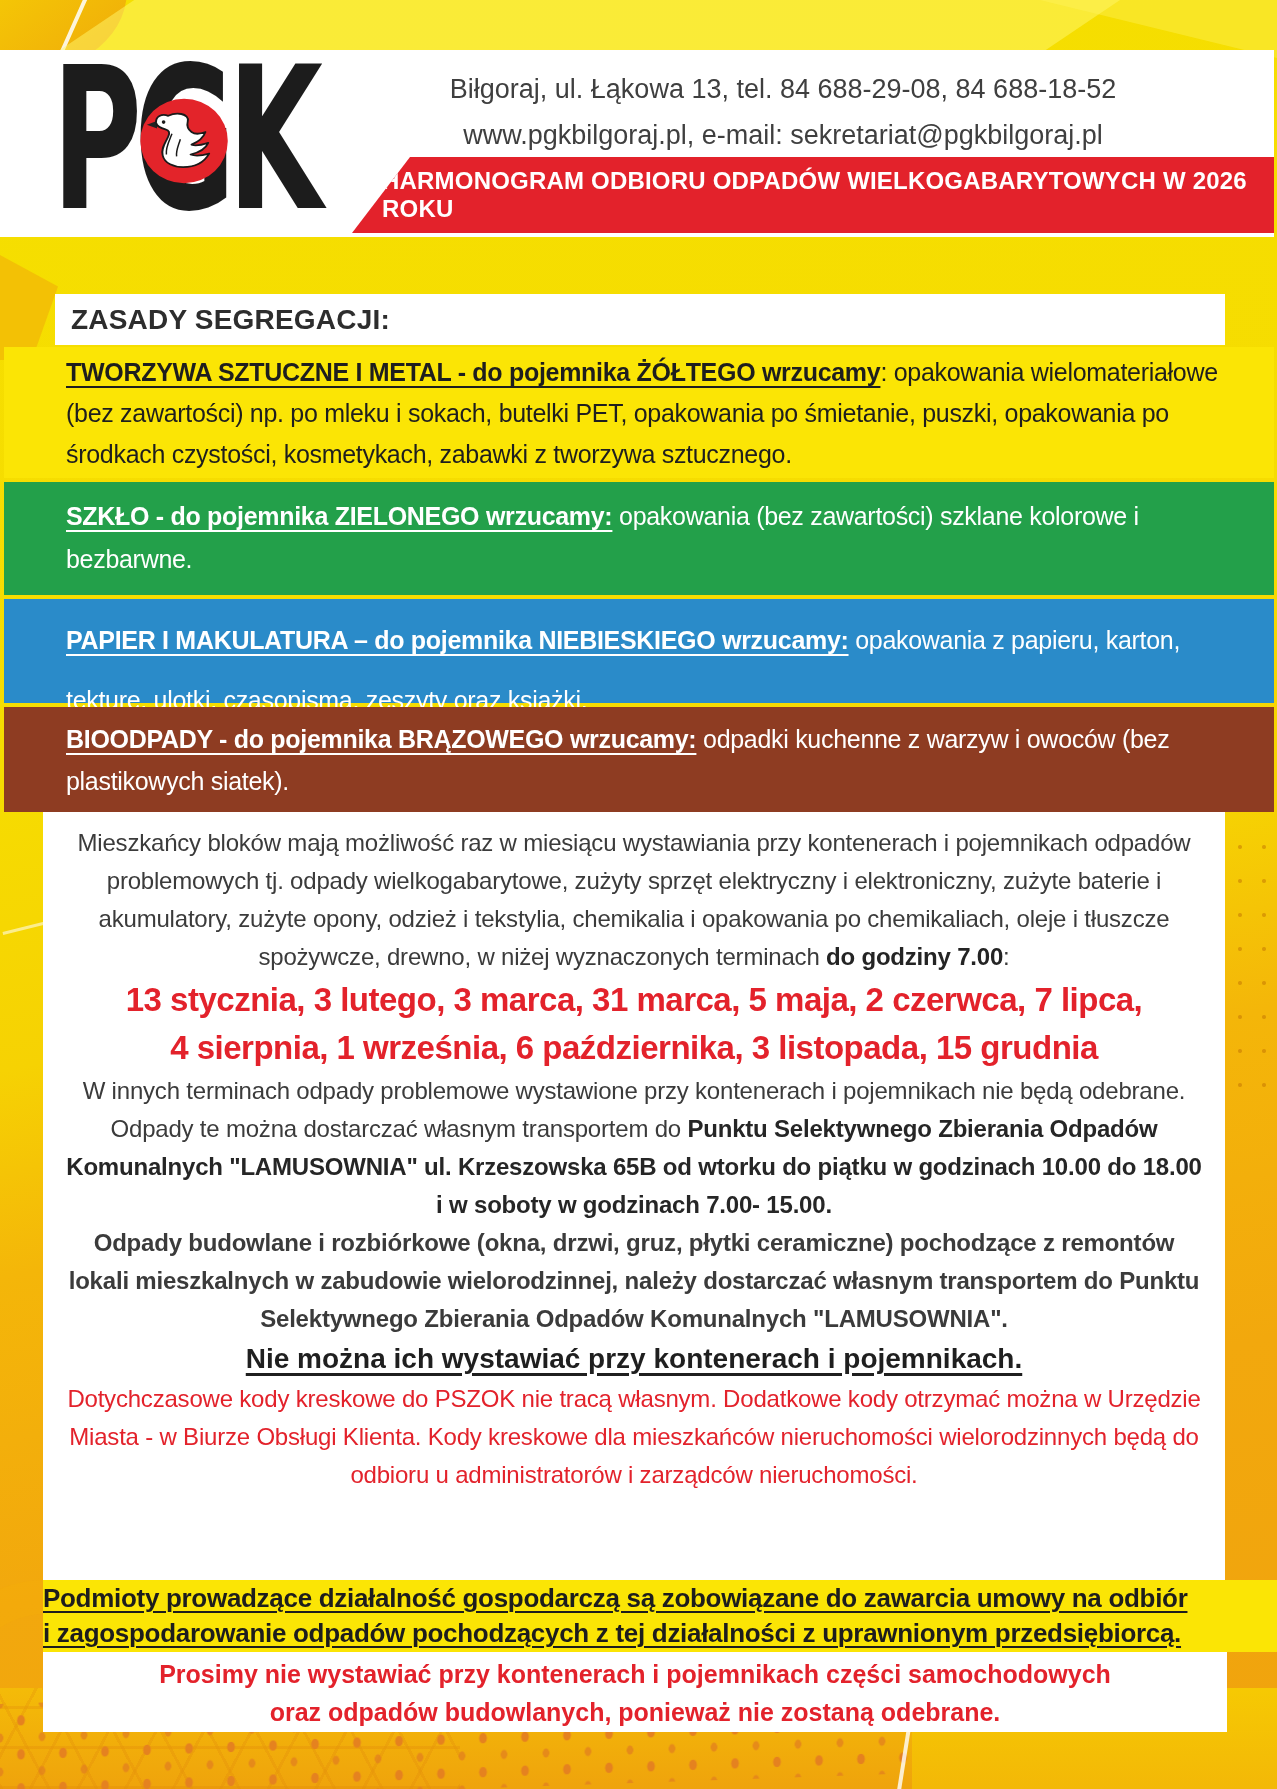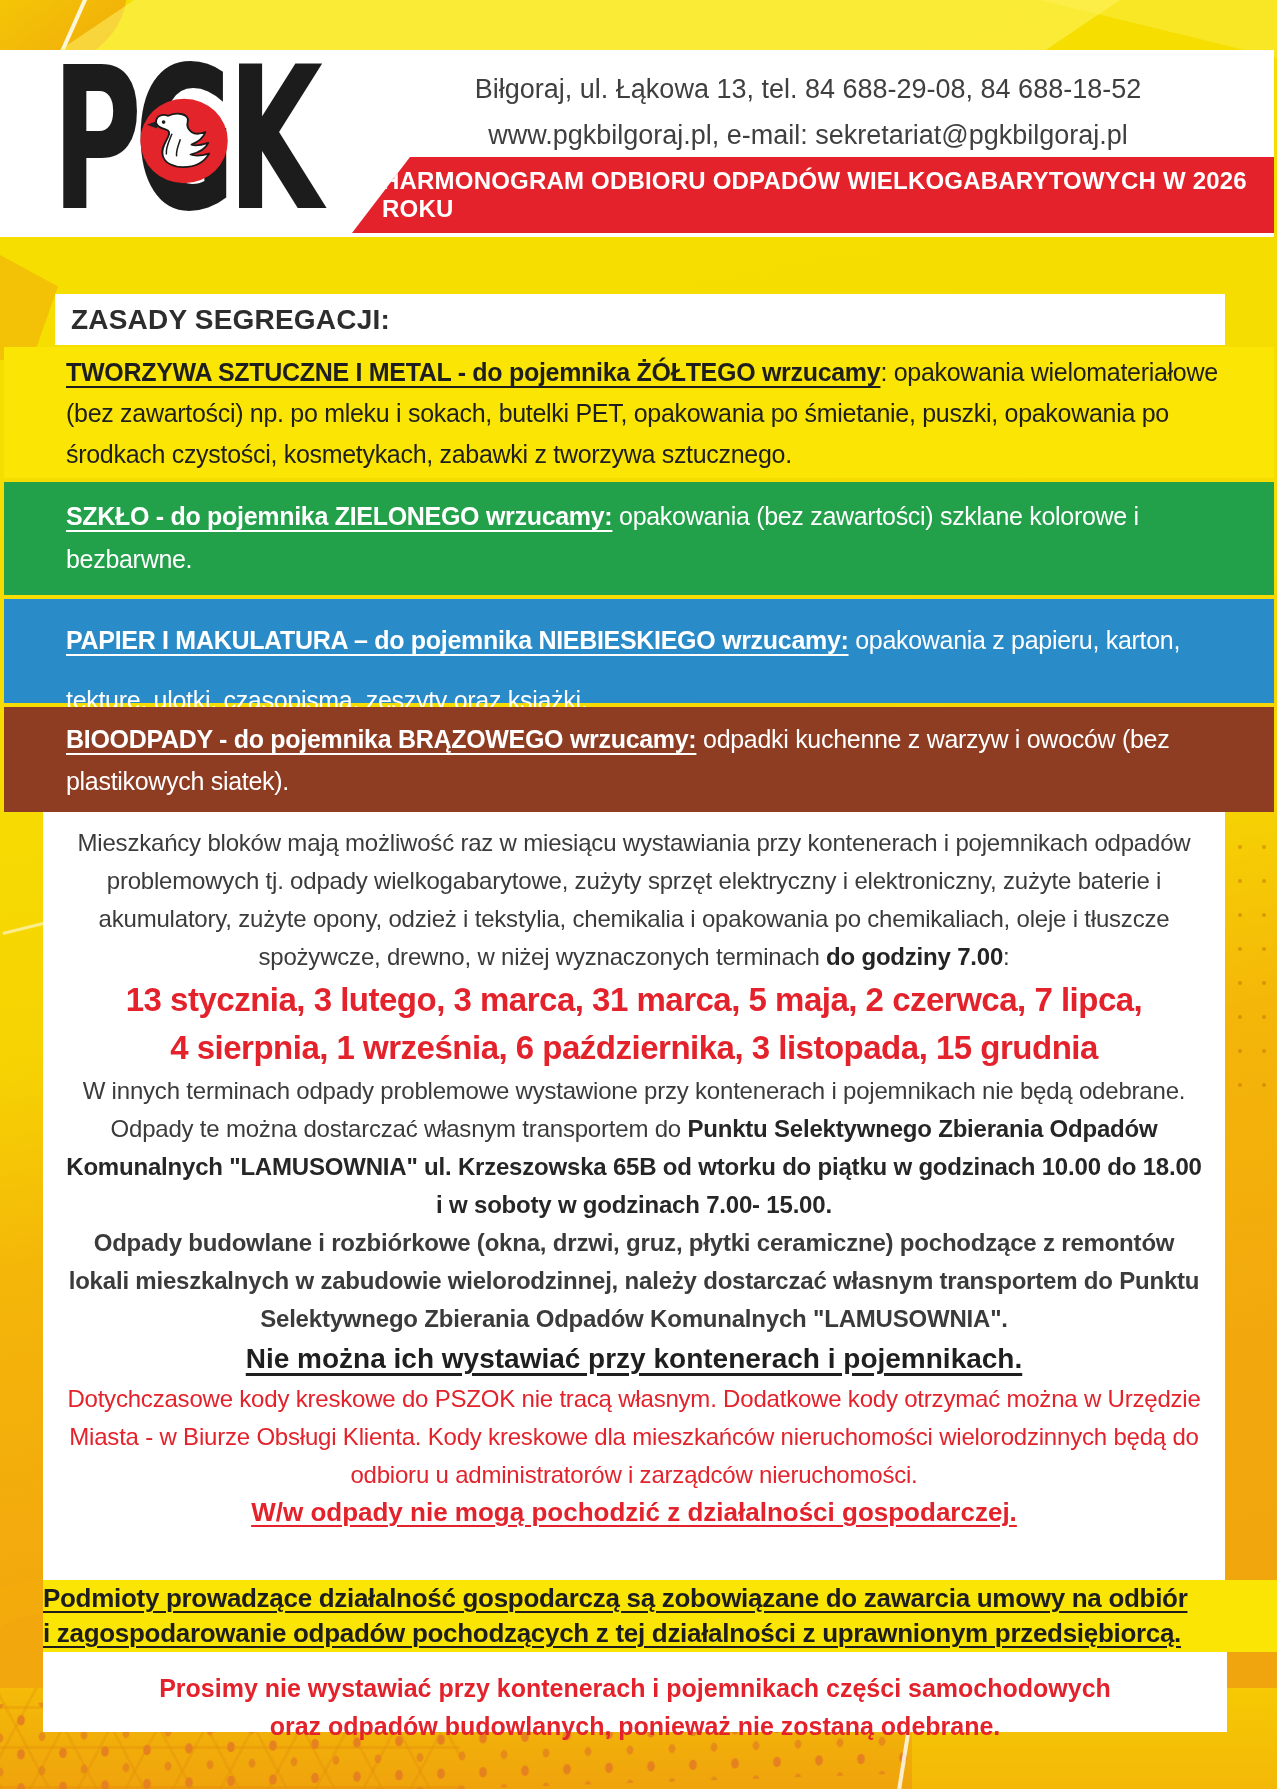--- a/index.html
+++ b/index.html
@@ -43,21 +43,21 @@
   .bg-bottom-gold{left:912px;top:1688px;width:365px;height:101px;
     background:linear-gradient(180deg,#f6c903,#f3b807);}
   
   .header{left:0;top:50px;width:1274px;height:187px;background:#ffffff;}
   .logo{left:52px;top:10px;height:160px;display:flex;align-items:flex-start;
     transform:scaleX(.62);transform-origin:left top;}
   .logo-letter{font-family:"DejaVu Sans",sans-serif;font-weight:900;font-size:198px;line-height:160px;
     color:#1c1c1c;letter-spacing:-12px;}
   .logo-g{position:relative;display:inline-block;}
   .swan-wrap{position:absolute;left:53%;top:52%;transform:translate(-50%,-50%);}
-  .contact{left:463px;top:16px;width:690px;text-align:center;color:#3f3f3f;
+  .contact{left:438px;top:16px;width:690px;text-align:center;color:#3f3f3f;
     font-size:27px;line-height:46px;}
   .banner{left:352px;top:107px;width:922px;height:76px;background:var(--red,#e3222b);
     clip-path:polygon(58px 0,100% 0,100% 100%,0 100%);
     display:flex;align-items:center;justify-content:center;padding-left:30px;box-sizing:border-box;}
   .banner span{color:#fff;font-weight:700;font-size:24px;letter-spacing:.2px;}
   
   .zasady{left:55px;top:294px;width:1170px;height:51px;background:#ffffff;
     display:flex;align-items:center;padding-left:16px;box-sizing:border-box;
     font-weight:700;font-size:28px;color:#2d2d2d;letter-spacing:.2px;}
   .band{left:4px;width:1270px;box-sizing:border-box;font-size:25px;letter-spacing:-.3px;
@@ -87,21 +87,21 @@
   .p4{margin-top:14px;font-size:24px;line-height:38px;color:var(--red,#e3222b);letter-spacing:-.2px;}
   .p5{margin-top:10px;font-size:26px;line-height:36px;font-weight:700;color:var(--red,#e3222b);
     text-decoration:underline;text-decoration-thickness:2px;text-underline-offset:4px;}
   
   .ynotice{left:43px;top:1580px;width:1234px;height:72px;background:var(--band-yellow,#fbe505);
     font-weight:700;font-size:26px;line-height:35px;color:#1d1d1d;
     white-space:pre-line;box-sizing:border-box;padding-top:1px;letter-spacing:-.3px;
     text-decoration:underline;text-decoration-thickness:2px;text-underline-offset:4px;}
   .fnotice{left:43px;top:1652px;width:1184px;height:80px;background:#ffffff;
     text-align:center;font-weight:700;font-size:25px;line-height:38px;color:var(--red,#e3222b);
-    white-space:pre-line;box-sizing:border-box;padding-top:17px;}
+    white-space:pre-line;box-sizing:border-box;padding-top:3px;}
 </style>
 </head>
 <body>
 
 <div>
 
   <div>
     <div class="abs bg-swoosh"></div>
     <div class="abs bg-hairline1"></div>
     <div class="abs bg-top-light"></div>
@@ -162,21 +162,20 @@
 4 sierpnia, 1 września,  6 października, 3 listopada, 15 grudnia</p>
 
     <p class="p3"><span>W innych terminach odpady problemowe wystawione przy kontenerach i pojemnikach nie będą odebrane. Odpady te można dostarczać własnym transportem do </span><b>Punktu Selektywnego Zbierania Odpadów Komunalnych "LAMUSOWNIA" ul. Krzeszowska 65B od wtorku do piątku w godzinach 10.00 do 18.00 i w soboty w godzinach 7.00- 15.00.</b></p>
 
     <p class="p3 p3-second">Odpady budowlane i rozbiórkowe (okna, drzwi, gruz, płytki ceramiczne) pochodzące z remontów lokali mieszkalnych w zabudowie wielorodzinnej, należy dostarczać własnym transportem do Punktu Selektywnego Zbierania Odpadów Komunalnych "LAMUSOWNIA".</p>
 
     <p class="p3d">Nie można ich wystawiać przy kontenerach i pojemnikach.</p>
 
     <p class="p4">Dotychczasowe kody kreskowe do PSZOK nie tracą własnym. Dodatkowe kody otrzymać można w Urzędzie Miasta - w Biurze Obsługi Klienta. Kody kreskowe dla mieszkańców nieruchomości wielorodzinnych będą do odbioru u administratorów i zarządców nieruchomości.</p>
 
-    <p class="p5">W/w odpady nie mogą pochodzić z działalności gospodarczej.</p>
   </section>
 
   <section class="abs ynotice">Podmioty prowadzące działalność gospodarczą są zobowiązane do zawarcia umowy na odbiór
 i zagospodarowanie odpadów pochodzących z tej działalności z uprawnionym przedsiębiorcą.</section>
 
   <section class="abs fnotice">Prosimy nie wystawiać przy kontenerach i pojemnikach części samochodowych
 oraz odpadów budowlanych, ponieważ nie zostaną odebrane.</section>
 
 </div>
 

